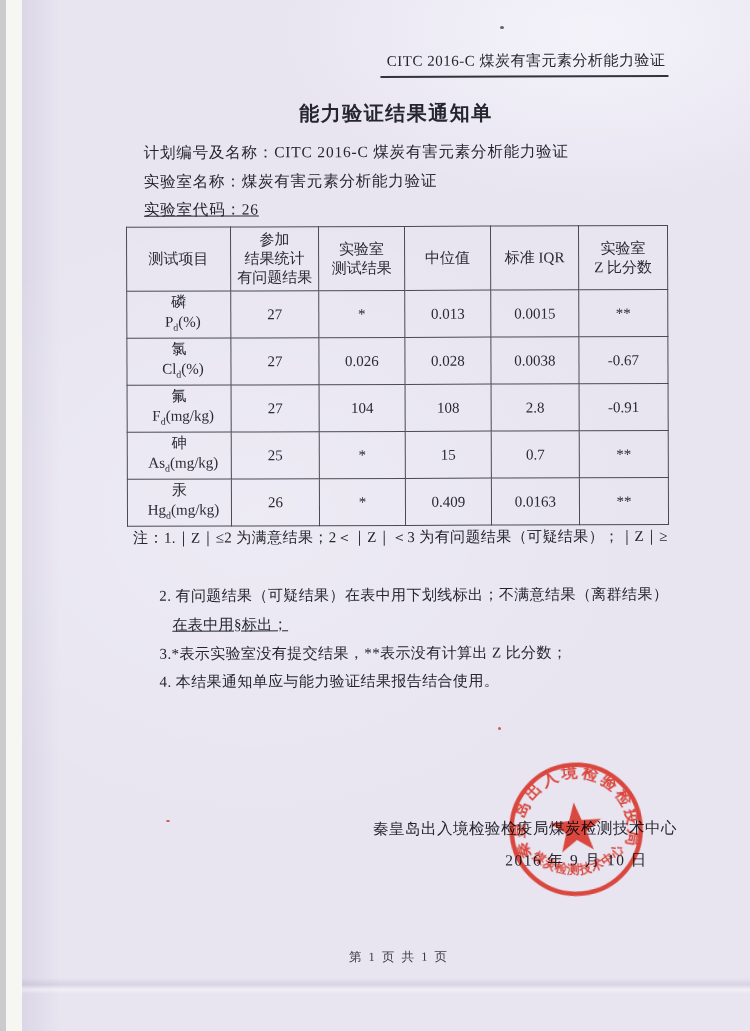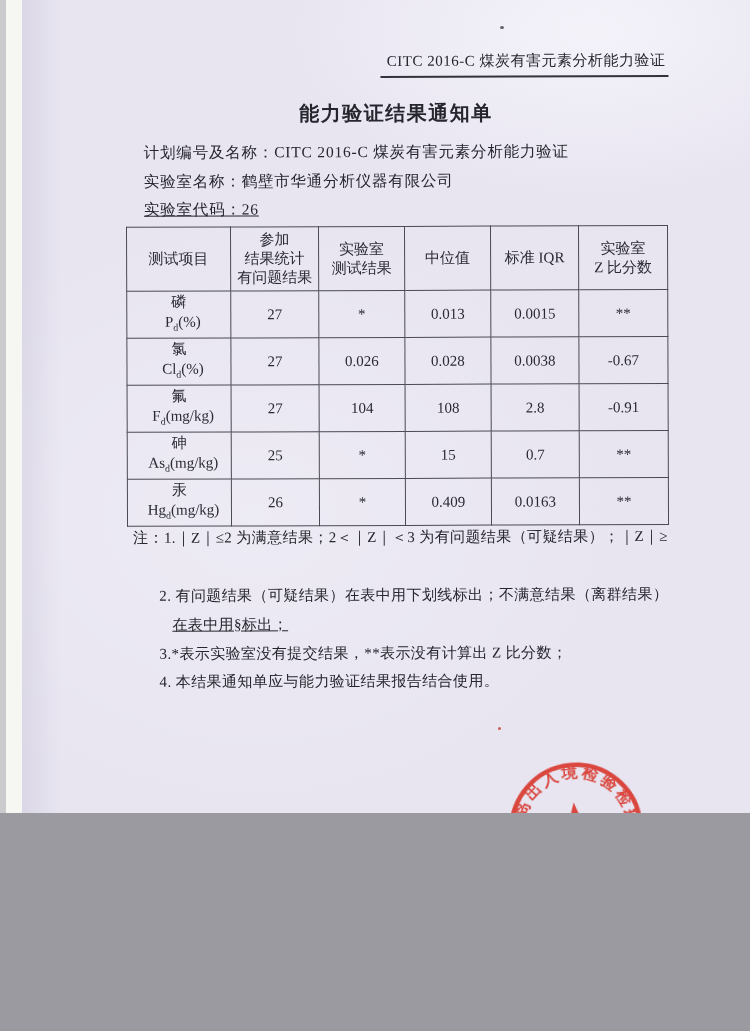--- a/index.html
+++ b/index.html
@@ -1,17 +1,17 @@
 <!DOCTYPE html>
 <html><head>
 <meta charset="utf-8">
 <style>
   html,body{margin:0;padding:0;background:#9a9aa0;}
   .scan{
-    position:relative;width:750px;height:813px;overflow:hidden;
+    position:relative;width:750px;height:1031px;overflow:hidden;
     background:#cbcbcd;
     font-family:"Liberation Serif","DejaVu Serif",serif;
     color:#26262e;
   }
   .scan-white-strip{position:absolute;left:6px;top:0;width:16px;height:1031px;background:#f6f6f3;}
   .paper{
     position:absolute;left:22px;top:0;width:728px;height:1031px;
     background:
       radial-gradient(ellipse 440px 240px at 78% 3%, rgba(252,251,255,0.60), rgba(252,251,255,0) 70%),
       radial-gradient(ellipse 520px 420px at 32% 50%, rgba(255,255,255,0.22), rgba(255,255,255,0) 75%),
@@ -99,21 +99,21 @@
   <div class="content">
 
     <div class="doc-ref">CITC 2016-C 煤炭有害元素分析能力验证</div>
 
     <h1 class="title">能力验证结果通知单</h1>
 
     <div class="field f0">
       <span>计划编号及名称：</span><span>CITC 2016-C 煤炭有害元素分析能力验证</span>
     </div>
     <div class="field f1">
-      <span>实验室名称：</span><span>鹤壁市华通分析仪器有限公司</span>
+      <span>实验室名称：</span><span>煤炭有害元素分析能力验证</span>
     </div>
     <div class="field f2">
       <span>实验室代码：</span><span>26</span>
     </div>
 
     <table class="rtable">
       <colgroup>
         <col class="c0">
           <col class="c1">
           <col class="c2">

